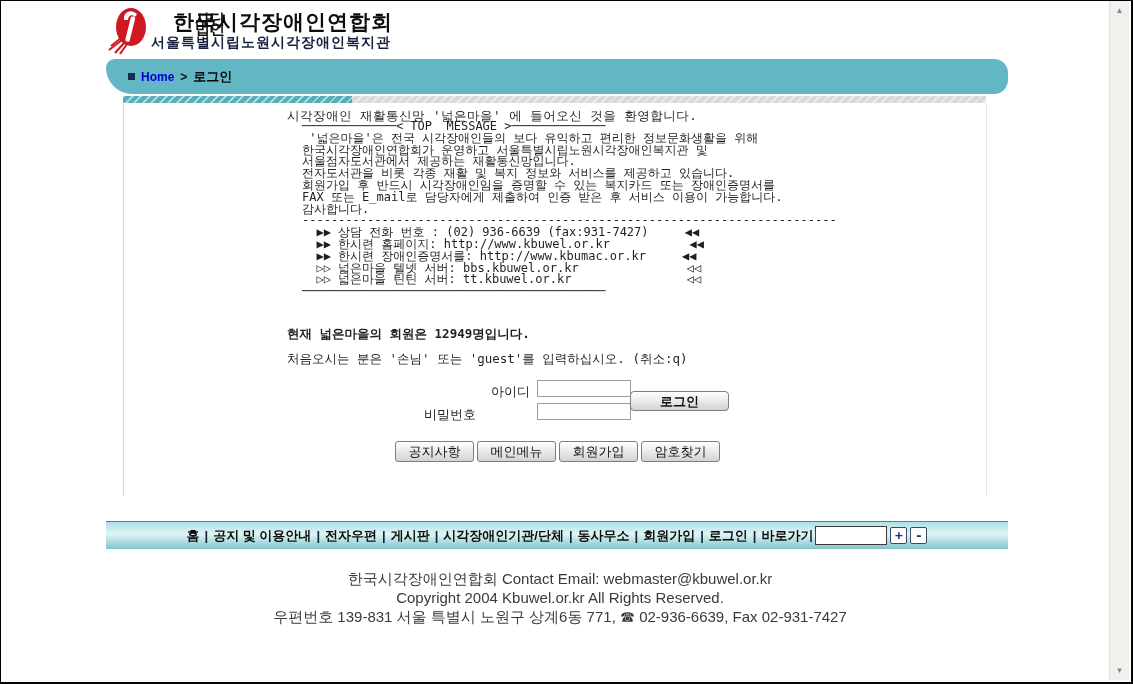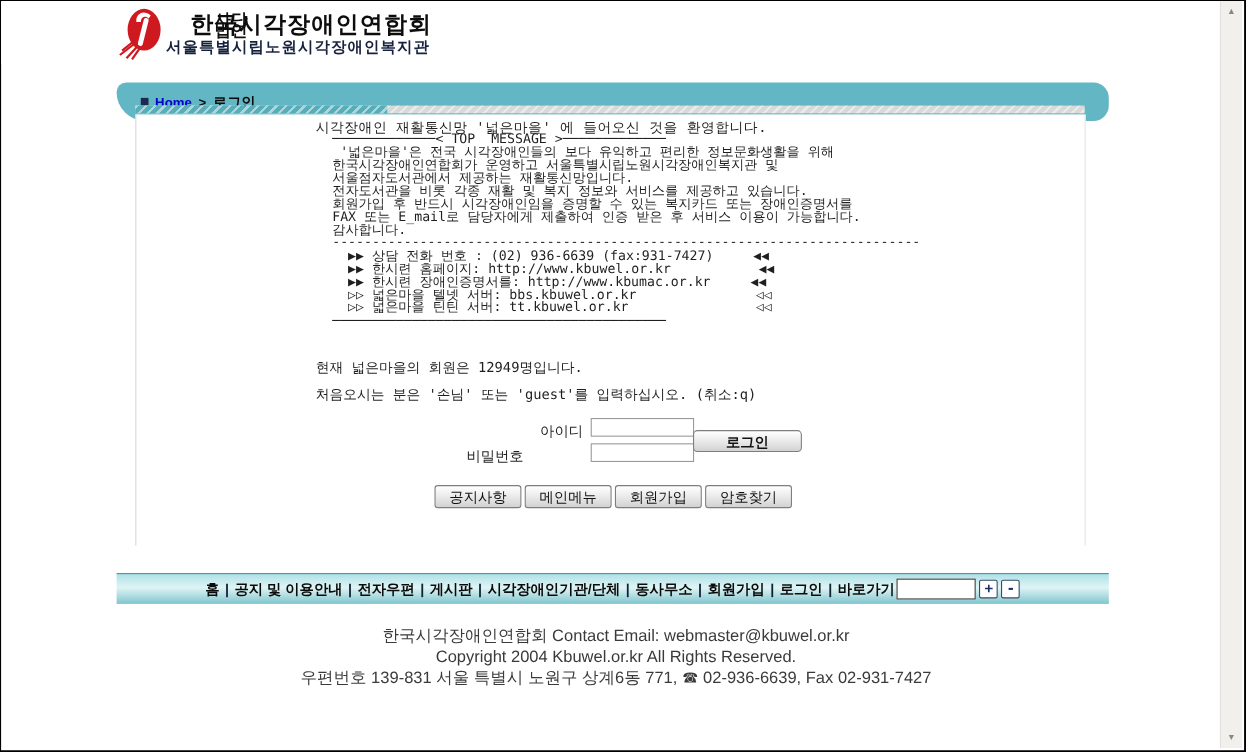--- a/index.html
+++ b/index.html
@@ -8,42 +8,42 @@
         overflow:hidden;font-family:"Liberation Sans",sans-serif;color:#222;}
 
   
   .header{position:absolute;left:0;top:0;width:100%;height:57px;background:#fff;}
   .logo-icon{position:absolute;left:106px;top:4px;}
   .org-small{position:absolute;left:150px;top:13px;font-size:15px;font-weight:bold;line-height:10px;color:#111;margin-left:44px;}
   .org-name{position:absolute;left:172px;top:7px;font-size:21px;font-weight:bold;color:#0d0d0d;letter-spacing:1px;}
   .org-sub{position:absolute;left:150px;top:33px;font-size:14px;font-weight:bold;color:#17213d;letter-spacing:1px;}
 
   
-  .crumb-bar{position:absolute;left:105px;top:74px;width:902px;height:35px;
+  .crumb-bar{position:absolute;left:105px;top:58px;width:902px;height:35px;
              background:#63b6c3;border-radius:10px 16px 16px 30px;}
   .crumb-inner{position:absolute;left:22px;top:0;height:35px;display:flex;align-items:center;font-size:13px;}
   .crumb-bullet{display:inline-block;width:7px;height:7px;background:#1d2a4f;margin-right:6px;}
   .crumb-home{color:#0000cc;font-weight:bold;text-decoration:none;font-size:12px;}
   .crumb-sep{margin:0 6px;color:#111;font-weight:bold;font-size:12px;}
   .crumb-cur{color:#0a0a0a;font-weight:bold;font-size:13px;}
 
   
   .progress{position:absolute;left:122px;top:95px;width:863px;height:7px;background:#d9d9d9;
             background-image:repeating-linear-gradient(135deg,rgba(255,255,255,.45) 0 2px,rgba(0,0,0,0) 2px 6px);}
   .progress-fill{position:absolute;left:0;top:0;height:7px;width:229px;background:#57aeb9;
             background-image:repeating-linear-gradient(135deg,rgba(255,255,255,.5) 0 2px,rgba(0,0,0,0) 2px 6px);}
 
   
   .content{position:absolute;left:122px;top:103px;width:862px;height:392px;background:#fff;
            border-left:1px solid #d7d7d7;border-right:1px solid #e4e4e4;
            font-family:"DejaVu Sans Mono","Liberation Mono",monospace;color:#1f1f1f;}
   .welcome{position:absolute;left:163px;top:4px;font-size:12.5px;white-space:pre;letter-spacing:.5px;}
   .terminal{position:absolute;left:178px;top:17px;}
   .tline{white-space:pre;font-size:12px;line-height:11.8px;letter-spacing:0;}
-  .member-line{position:absolute;left:163px;top:222px;font-size:12.5px;white-space:pre;}
+  .member-line{position:absolute;left:163px;top:222px;font-size:12.5px;white-space:pre;font-weight:bold;}
   .guest-line{position:absolute;left:163px;top:247px;font-size:12.5px;white-space:pre;}
 
   .id-label{position:absolute;left:300px;top:279px;width:106px;text-align:right;font-size:13px;}
   .pw-label{position:absolute;left:300px;top:302px;width:106px;text-align:left;font-size:13px;}
   .id-input,.pw-input{position:absolute;left:413px;width:88px;height:15px;border:1px solid #9a9a9a;
        font-size:12px;padding:0 2px;font-family:"DejaVu Sans Mono",monospace;}
   .id-input{top:276px;} .pw-input{top:299px;}
   .login-btn{position:absolute;left:506px;top:287px;width:99px;height:20px;
        background:linear-gradient(#ffffff,#ececec 45%,#d2d2d2);border:1px solid #7e7e7e;border-radius:4px;
        font-size:13px;font-weight:bold;color:#111;font-family:"Liberation Sans",sans-serif;

